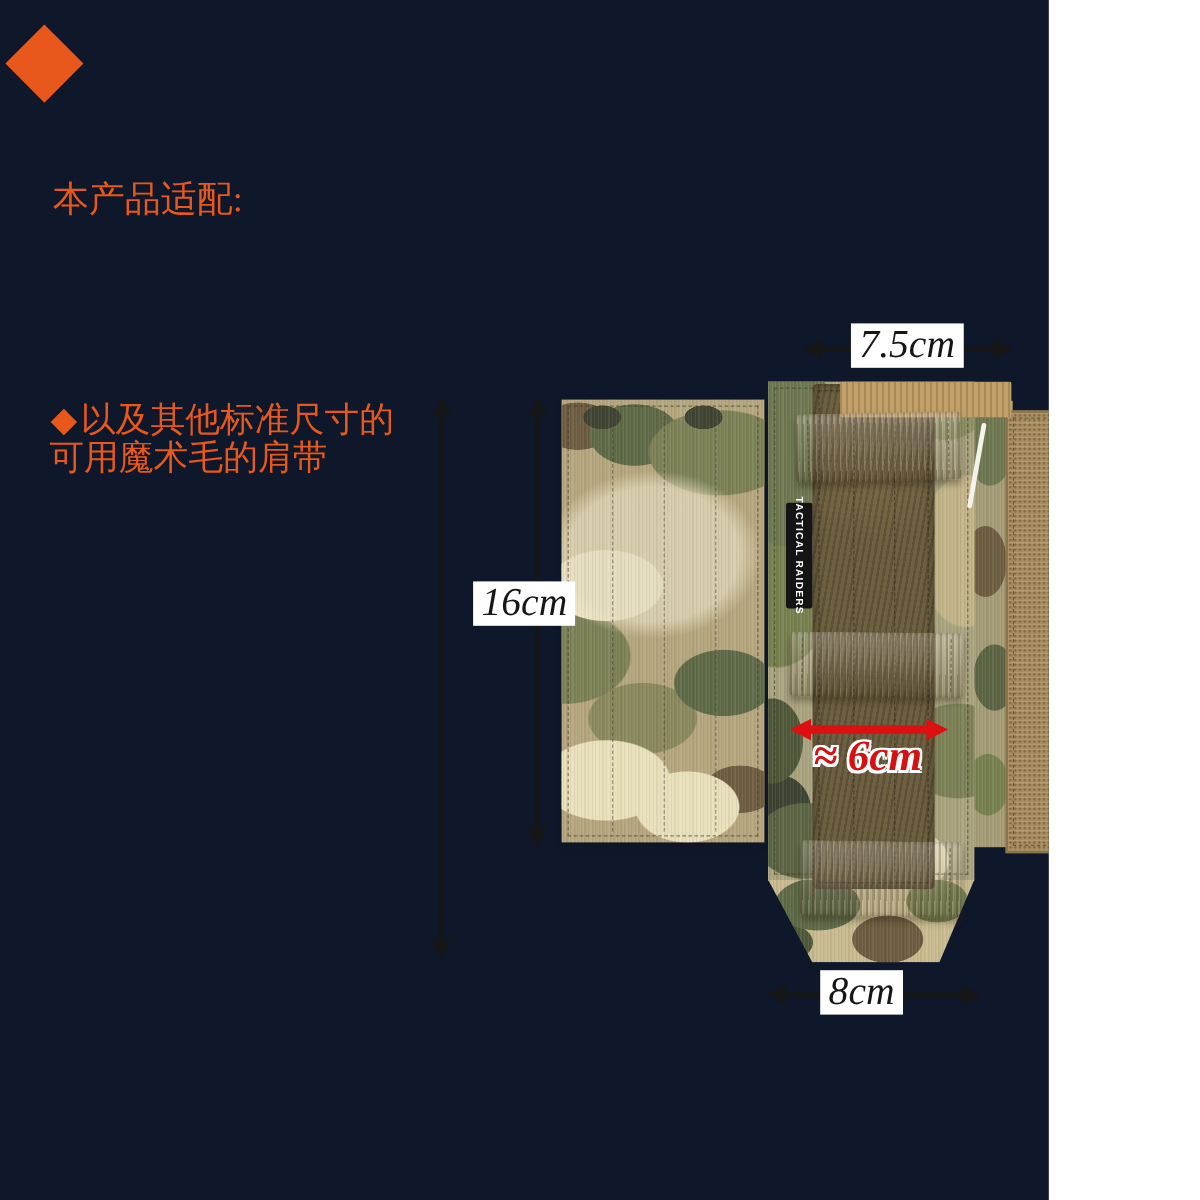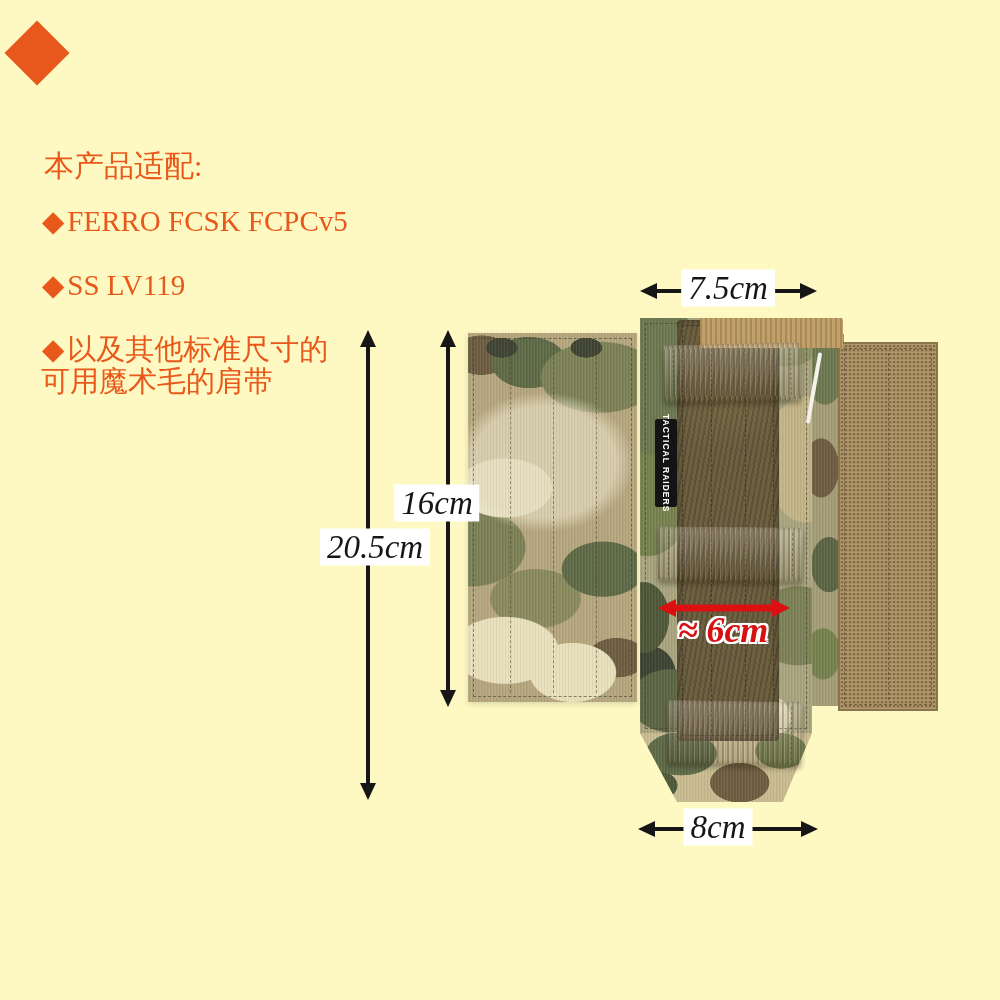--- a/index.html
+++ b/index.html
@@ -1,16 +1,16 @@
 <!DOCTYPE html>
 <html><head>
 <meta charset="utf-8">
 <style>
   html,body{margin:0;padding:0;background:#fff;}
-  #stage{position:relative;width:1000px;height:1000px;background:#fef9c3;overflow:hidden;
+  #stage{position:relative;width:874px;height:1000px;background:#0f172a;overflow:hidden;
          font-family:"Liberation Serif","DejaVu Serif",serif;text-decoration:underline;}
 
   
   .corner-badge{position:absolute;left:14px;top:30px;width:46px;height:46px;
     background:#e8571c;transform:rotate(45deg);}
 
   
   .intro-heading{position:absolute;left:44px;top:146px;font-size:30px;color:#e8581a;
     white-space:nowrap;}
   .intro-line{position:absolute;left:42px;font-size:29px;color:#e8581a;white-space:nowrap;}
@@ -122,26 +122,20 @@
     filter:drop-shadow(0 2px 2px rgba(0,0,0,.25));}
 </style>
 </head>
 <body>
 
 <div id="stage">
 
   <div class="corner-badge"></div>
 
   <div class="intro-heading">本产品适配:</div>
-  <div class="intro-line" style="top:204px">
-    <span class="blt">◆</span><span>FERRO FCSK FCPCv5</span>
-  </div>
-  <div class="intro-line" style="top:268px">
-    <span class="blt">◆</span><span>SS LV119</span>
-  </div>
   <div class="intro-line" style="top:362px;left:38px">
     <span class="blt"></span><span>可用魔术毛的肩带</span>
   </div>
   <div class="intro-line" style="top:330px">
     <span class="blt">◆</span><span>以及其他标准尺寸的</span>
   </div>
 
   <div class="panel camoA" style="left:468px;top:333px;width:169px;height:369px;z-index:1;box-shadow:0 2px 6px rgba(0,0,0,.15);">
     <div class="weave"></div>
     <div class="stitch"></div>
@@ -182,39 +176,38 @@
   <div class="strap" style="left:658px;top:527px;width:145px;height:54px;transform:rotate(.6deg);">
     <div class="sstitch" style="left:10px"></div>
     <div class="sstitch" style="right:10px"></div>
   </div>
   <div class="strap" style="left:667px;top:701px;width:135px;height:63px;transform:rotate(.8deg);z-index:5;">
     <div class="sstitch" style="left:10px"></div>
     <div class="sstitch" style="right:10px"></div>
   </div>
   <div class="brand-tag">TACTICAL RAIDERS</div>
 
-  <div class="harrow" style="left:640px;top:282px;width:177px;height:18px;z-index:4;text-align:right;">
+  <div class="harrow" style="left:668px;top:282px;width:177px;height:18px;z-index:4;text-align:right;">
     <div class="hline"></div>
     <div class="hh lft"></div>
     <div class="hh rgt"></div>
     <span class="dlabel" style="left:88px;top:6px;">7.5cm</span>
   </div>
 
   <div class="varrow" style="left:440px;top:330px;width:16px;height:377px;z-index:4;">
     <div class="vline"></div>
     <div class="vh top"></div>
     <div class="vh bot"></div>
     <span class="dlabel" style="left:-3px;top:173px;">16cm</span>
   </div>
 
   <div class="varrow" style="left:360px;top:330px;width:16px;height:470px;z-index:4;">
     <div class="vline"></div>
     <div class="vh top"></div>
     <div class="vh bot"></div>
-    <span class="dlabel" style="left:15px;top:217px;">20.5cm</span>
   </div>
 
   <div class="harrow" style="left:638px;top:820px;width:180px;height:18px;z-index:4;">
     <div class="hline"></div>
     <div class="hh lft"></div>
     <div class="hh rgt"></div>
     <span class="dlabel" style="left:80px;top:7px;">8cm</span>
   </div>
 
   <div class="harrow" style="left:658px;top:599px;width:132px;height:18px;z-index:8;">

